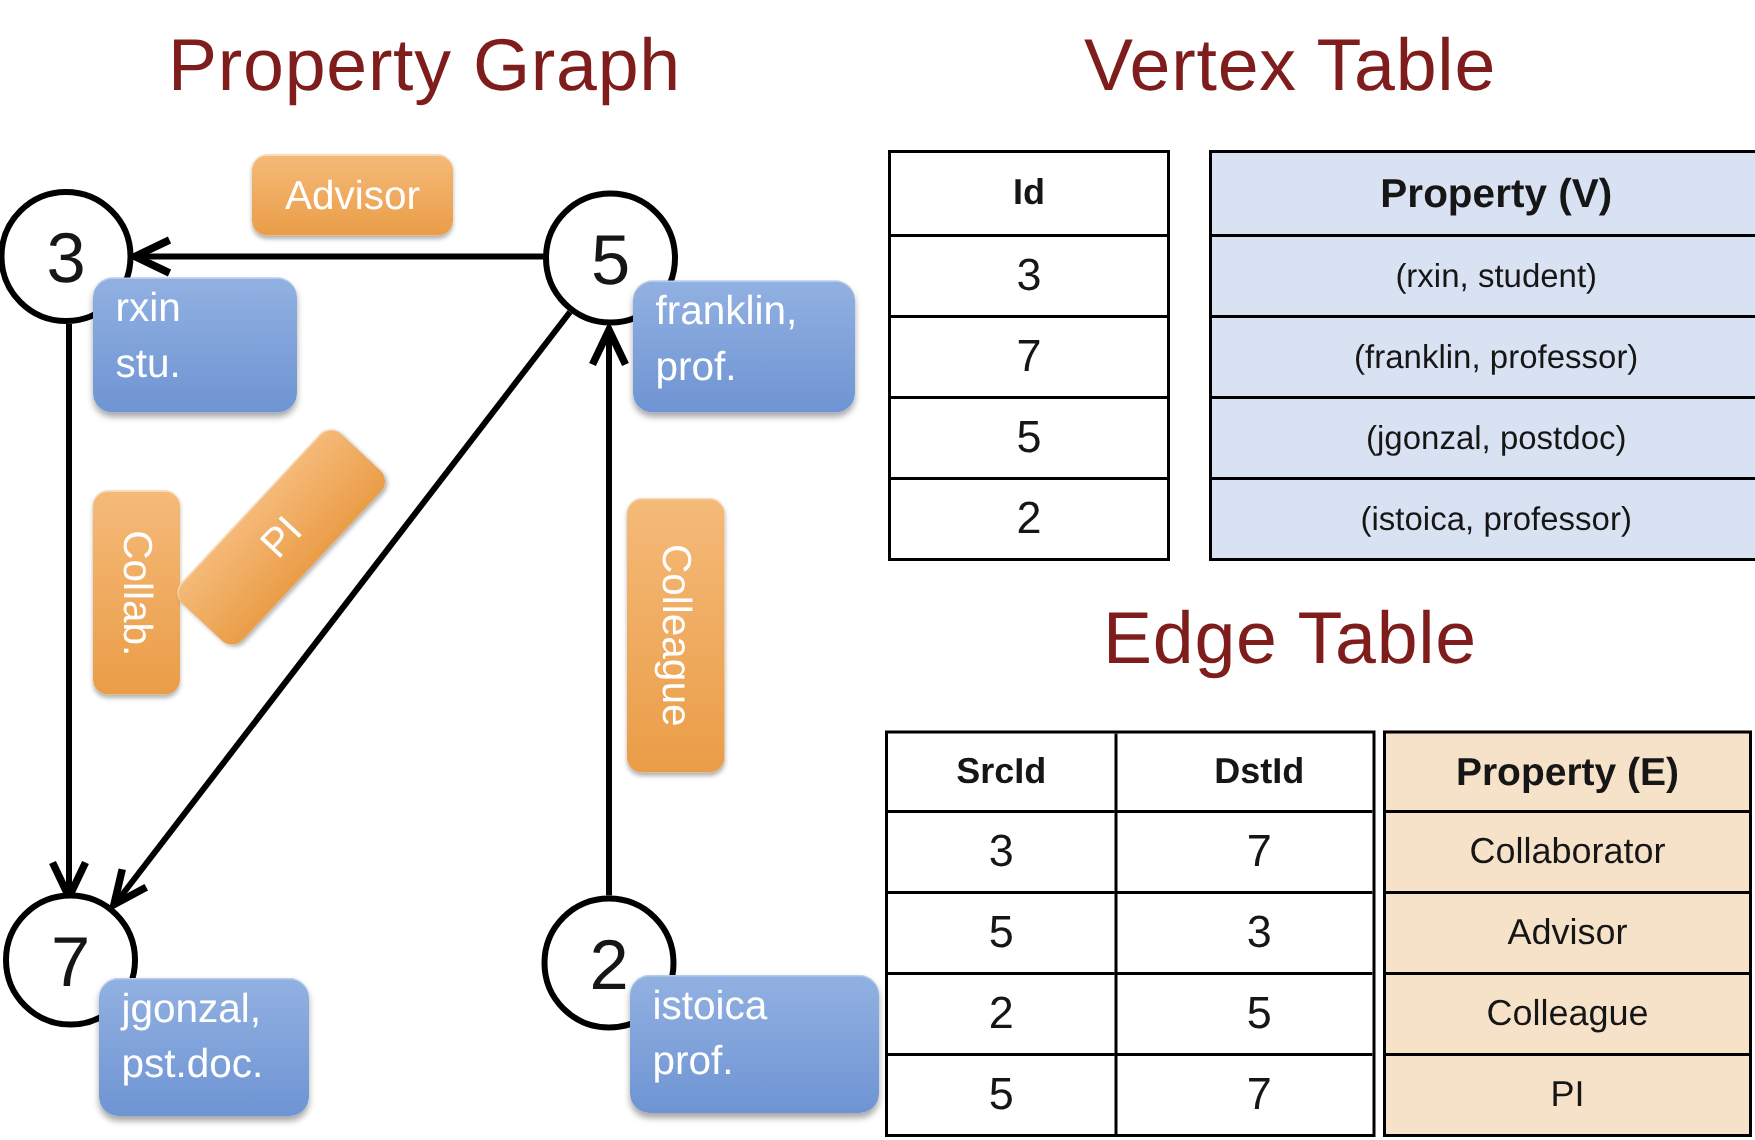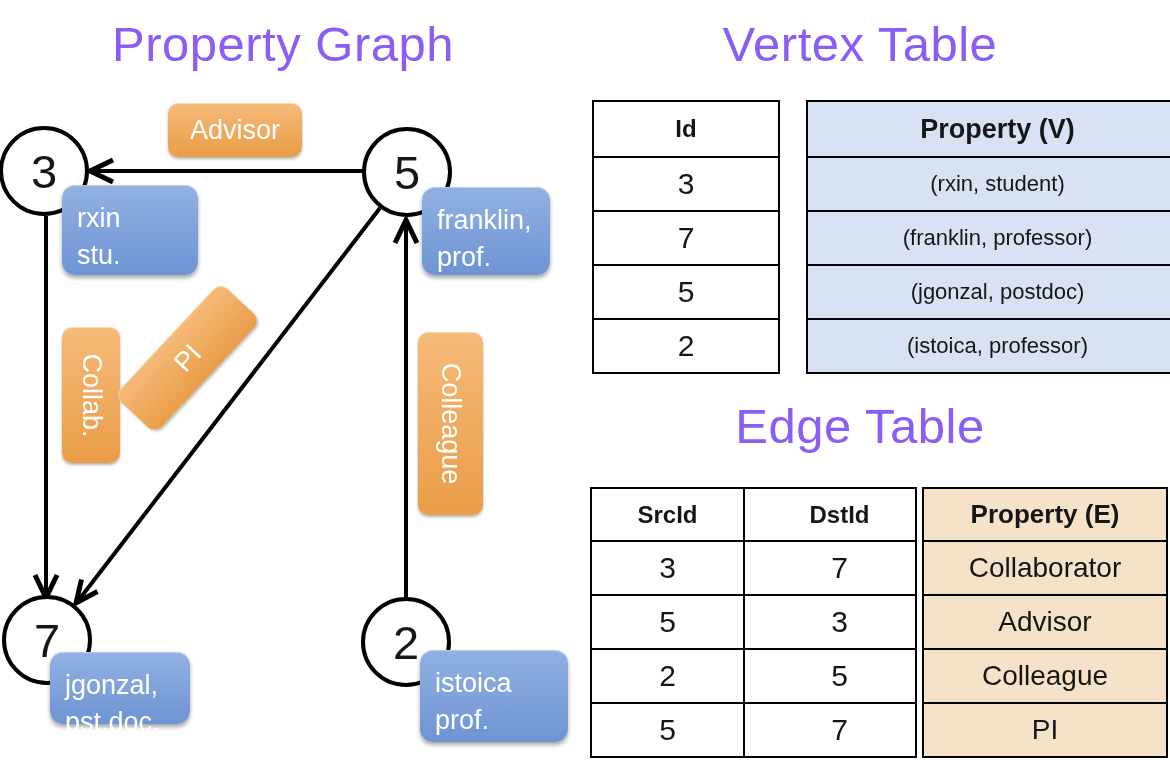--- a/index.html
+++ b/index.html
@@ -1,62 +1,62 @@
 <!DOCTYPE html>
 <html><head>
 <meta charset="utf-8">
 <style>
   * { margin:0; padding:0; box-sizing:border-box; }
   html,body { width:1170px; height:760px; background:#ffffff; overflow:hidden;
               font-family:"Liberation Sans", sans-serif; }
   .stage { position:relative; width:1170px; height:760px; background:#fff; }
 
   
-  .big-title { position:absolute; text-align:center; color:#8b5cf6;
+  .big-title { position:absolute; text-align:center; color:#7f1d1d;
                font-size:49px; font-weight:400; letter-spacing:0.5px; }
   #graph-title  { left:0;   top:18;  width:566px; }
   #vertex-title { left:560px; top:16px; width:600px; }
   #edge-title   { left:560px; top:398px; width:600px; }
   #graph-title  { top:16px; }
 
   
   #edges-svg { position:absolute; left:0; top:0; z-index:1; }
 
   .node { position:absolute; width:90px; height:90px; border-radius:50%;
           border:4px solid #000; background:#fff; z-index:3;
           display:flex; align-items:center; justify-content:center;
           font-size:47px; color:#161616; }
 
   .prop-box { position:absolute; z-index:4; border-radius:13px;
               background:linear-gradient(180deg,#93b2e3 0%, #759d 0%, #8fadе0 0%);
               background:linear-gradient(180deg,#92b1e2 0%, #6e94d3 100%);
               box-shadow:0 3px 4px rgba(0,0,0,0.35), inset 0 1px 0 rgba(255,255,255,0.35);
-              color:#fff; font-size:27px; line-height:1.38; padding:15px 6px 0 15px; }
+              color:#fff; font-size:27px; line-height:1.38; padding:2px 6px 0 15px; }
 
   .pill { position:absolute; z-index:2; border-radius:10px;
           background:linear-gradient(180deg,#f5ba79 0%, #ea9d47 100%);
           box-shadow:0 2px 3px rgba(0,0,0,0.3), inset 0 1px 0 rgba(255,255,255,0.45);
           color:#fff; display:flex; align-items:center; justify-content:center;
           font-size:27px; }
   #pill-advisor   { left:168px; top:103px; width:134px; height:54px; }
   #pill-collab    { left:62px;  top:327px; width:58px;  height:136px; }
   #pill-colleague { left:418px; top:332px; width:65px;  height:183px; }
   #pill-pi        { left:110px; top:330px; width:155px; height:56px;
                     transform:rotate(-47deg); }
   .vtext { transform:rotate(90deg); white-space:nowrap; }
 
   #node-3 { left:-1px;  top:126px; }
   #node-5 { left:362px; top:127px; }
   #node-7 { left:2px;   top:595px; }
   #node-2 { left:361px; top:597px; }
 
   #box-rxin     { left:62px;  top:185px; width:136px; height:90px; }
-  #box-franklin { left:422px; top:187px; width:128px; height:88px; }
-  #box-jgonzal  { left:50px;  top:652px; width:140px; height:72px; }
-  #box-istoica  { left:420px; top:650px; width:148px; height:92px; }
+  #box-franklin { left:422px; top:187px; width:148px; height:88px; }
+  #box-jgonzal  { left:66px;  top:652px; width:140px; height:92px; }
+  #box-istoica  { left:420px; top:650px; width:166px; height:92px; }
 
   
   .subtable { position:absolute; border:2px solid #000; display:grid; }
   .cell { display:flex; align-items:center; justify-content:center;
           color:#161616; font-size:30px; border-top:2px solid #000; }
   .cell.first { border-top:none; }
   .cell.head { font-weight:bold; font-size:24px; }
   .cell.divider { border-left:2px solid #000;padding-left:19px; }
 
   #vt-id   { left:592px; top:100px; width:188px; height:274px;
@@ -64,21 +64,21 @@
   #vt-prop { left:806px; top:100px; width:383px; height:274px;
              grid-template-rows:54px repeat(4,1fr); background:#d9e2f3; }
   #vt-prop .cell { font-size:22px; }
   #vt-prop .cell.head { font-size:27px; }
 
   #et-ids  { left:590px; top:487px; width:327px; height:271px;
              grid-template-columns:151px 1fr;
              grid-template-rows:51px repeat(4,1fr); background:#fff; }
   #et-prop { left:922px; top:487px; width:246px; height:271px;
              grid-template-rows:51px repeat(4,1fr); background:#f6e2c9; }
-  #et-prop .cell { font-size:28px; }
+  #et-prop .cell { font-size:24px; }
   #et-prop .cell.head { font-size:26px; }
 </style>
 </head>
 <body>
 
 <div class="stage">
 
   <div class="big-title" id="graph-title">Property Graph</div>
 
   <svg id="edges-svg" width="560" height="760">

